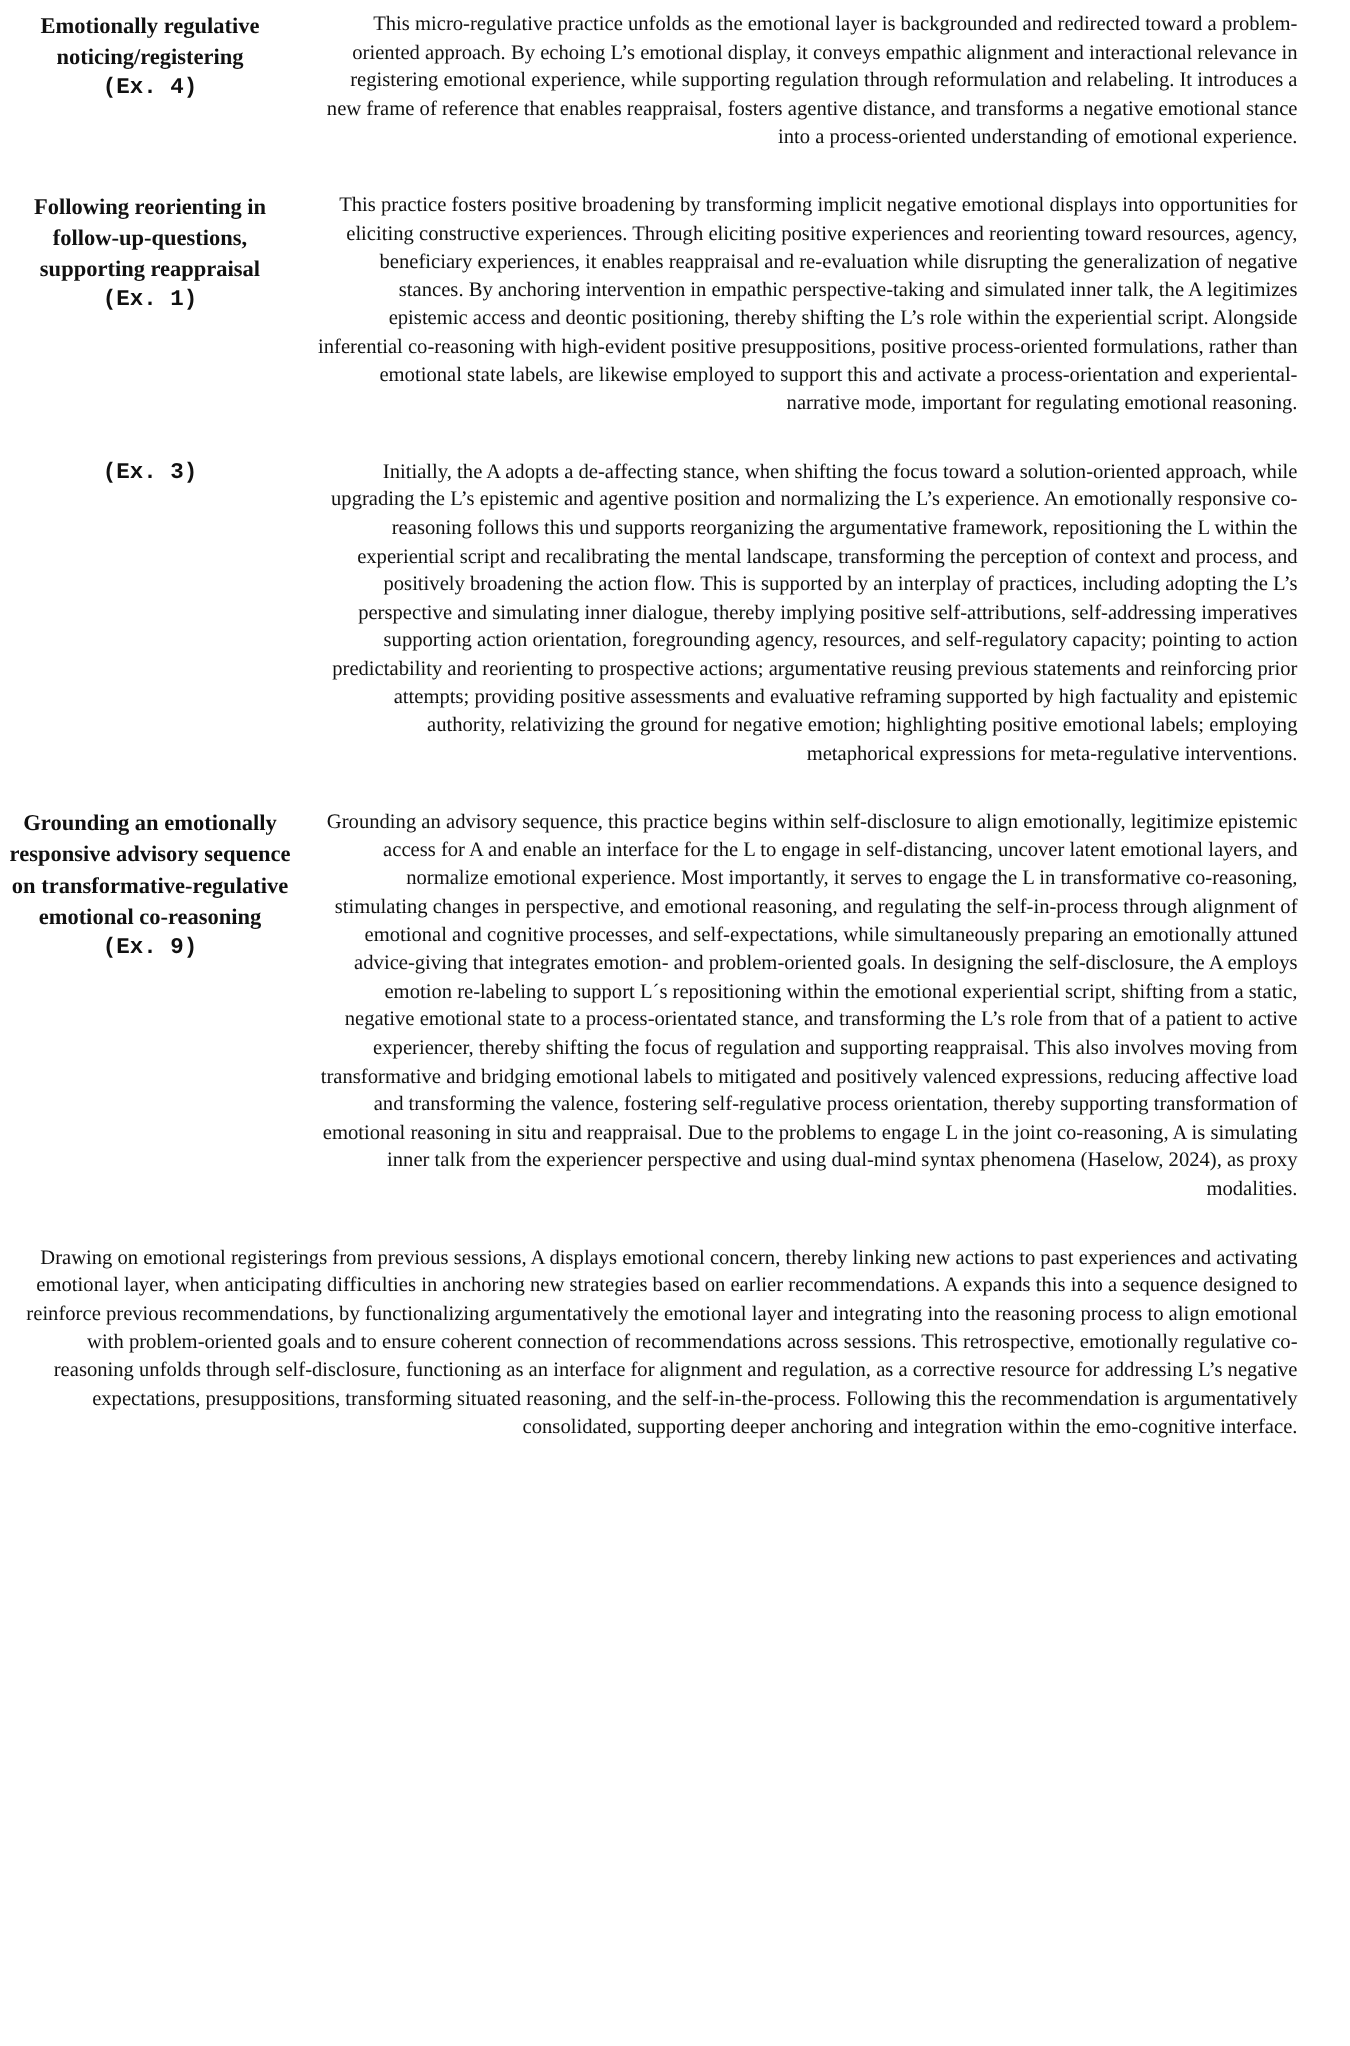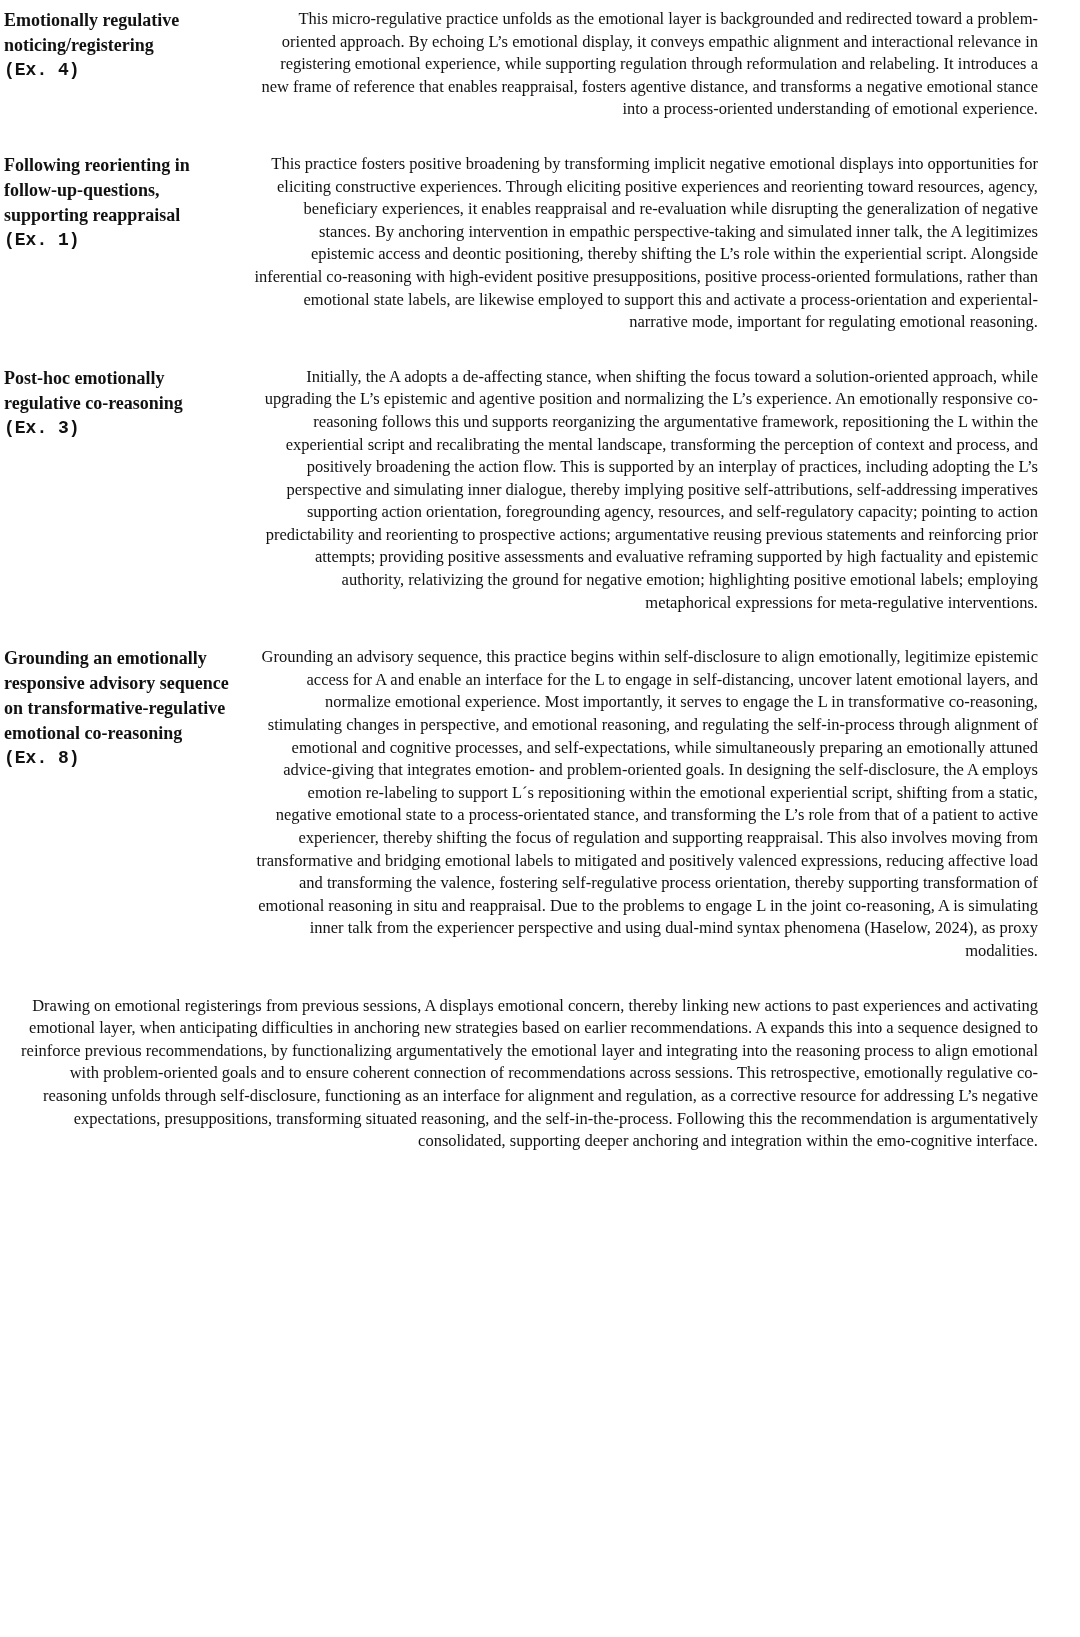--- a/index.html
+++ b/index.html
@@ -19,21 +19,21 @@
   .row {
     display: flex;
     align-items: flex-start;
     margin-bottom: 32px;
   }
   .cell-left {
     width: 244px;
     flex: 0 0 244px;
     box-sizing: border-box;
     padding: 0 10px 0 2px;
-    text-align: left;
+    text-align: center;
     font-weight: bold;
     font-size: 18px;
     line-height: 25px;
   }
   .cell-right {
     flex: 1;
     box-sizing: border-box;
     padding-left: 6px;
     font-size: 16.5px;
     line-height: 22.6px;
@@ -67,32 +67,31 @@
       <div class="heading">Following reorienting in follow-up-questions, supporting reappraisal</div>
       <div class="example">(Ex. 1)</div>
     </div>
     <div class="cell-right">
       <p class="desc">This practice fosters positive broadening by transforming implicit negative emotional displays into opportunities for eliciting constructive experiences. Through eliciting positive experiences and reorienting toward resources, agency, beneficiary experiences, it enables reappraisal and re-evaluation while disrupting the generalization of negative stances. By anchoring intervention in empathic perspective-taking and simulated inner talk, the A legitimizes epistemic access and deontic positioning, thereby shifting the L’s role within the experiential script. Alongside inferential co-reasoning with high-evident positive presuppositions, positive process-oriented formulations, rather than emotional state labels, are likewise employed to support this and activate a process-orientation and experiental-narrative mode, important for regulating emotional reasoning.</p>
     </div>
   </div>
 
   <div class="row">
     <div class="cell-left">
-      <div class="heading">Post-hoc emotionally regulative co-reasoning</div>
       <div class="example">(Ex. 3)</div>
     </div>
     <div class="cell-right">
       <p class="desc">Initially, the A adopts a de-affecting stance, when shifting the focus toward a solution-oriented approach, while upgrading the L’s epistemic and agentive position and normalizing the L’s experience. An emotionally responsive co-reasoning follows this und supports reorganizing the argumentative framework, repositioning the L within the experiential script and recalibrating the mental landscape, transforming the perception of context and process, and positively broadening the action flow. This is supported by an interplay of practices, including adopting the L’s perspective and simulating inner dialogue, thereby implying positive self-attributions, self-addressing imperatives supporting action orientation, foregrounding agency, resources, and self-regulatory capacity; pointing to action predictability and reorienting to prospective actions; argumentative reusing previous statements and reinforcing prior attempts; providing positive assessments and evaluative reframing supported by high factuality and epistemic authority, relativizing the ground for negative emotion; highlighting positive emotional labels; employing metaphorical expressions for meta-regulative interventions.</p>
     </div>
   </div>
 
   <div class="row">
     <div class="cell-left">
       <div class="heading">Grounding an emotionally responsive advisory sequence on transformative-regulative emotional co-reasoning</div>
-      <div class="example">(Ex. 8)</div>
+      <div class="example">(Ex. 9)</div>
     </div>
     <div class="cell-right">
       <p class="desc">Grounding an advisory sequence, this practice begins within self-disclosure to align emotionally, legitimize epistemic access for A and enable an interface for the L to engage in self-distancing, uncover latent emotional layers, and normalize emotional experience. Most importantly, it serves to engage the L in transformative co-reasoning, stimulating changes in perspective, and emotional reasoning, and regulating the self-in-process through alignment of emotional and cognitive processes, and self-expectations, while simultaneously preparing an emotionally attuned advice-giving that integrates emotion- and problem-oriented goals. In designing the self-disclosure, the A employs emotion re-labeling to support L´s repositioning within the emotional experiential script, shifting from a static, negative emotional state to a process-orientated stance, and transforming the L’s role from that of a patient to active experiencer, thereby shifting the focus of regulation and supporting reappraisal. This also involves moving from transformative and bridging emotional labels to mitigated and positively valenced expressions, reducing affective load and transforming the valence, fostering self-regulative process orientation, thereby supporting transformation of emotional reasoning in situ and reappraisal. Due to the problems to engage L in the joint co-reasoning, A is simulating inner talk from the experiencer perspective and using dual-mind syntax phenomena (Haselow, 2024), as proxy modalities.</p>
     </div>
   </div>
 
   <div class="row">
     <div class="cell-right">
       <p class="desc">Drawing on emotional registerings from previous sessions, A displays emotional concern, thereby linking new actions to past experiences and activating emotional layer, when anticipating difficulties in anchoring new strategies based on earlier recommendations. A expands this into a sequence designed to reinforce previous recommendations, by functionalizing argumentatively the emotional layer and integrating into the reasoning process to align emotional with problem-oriented goals and to ensure coherent connection of recommendations across sessions. This retrospective, emotionally regulative co-reasoning unfolds through self-disclosure, functioning as an interface for alignment and regulation, as a corrective resource for addressing L’s negative expectations, presuppositions, transforming situated reasoning, and the self-in-the-process. Following this the recommendation is argumentatively consolidated, supporting deeper anchoring and integration within the emo-cognitive interface.</p>
     </div>

